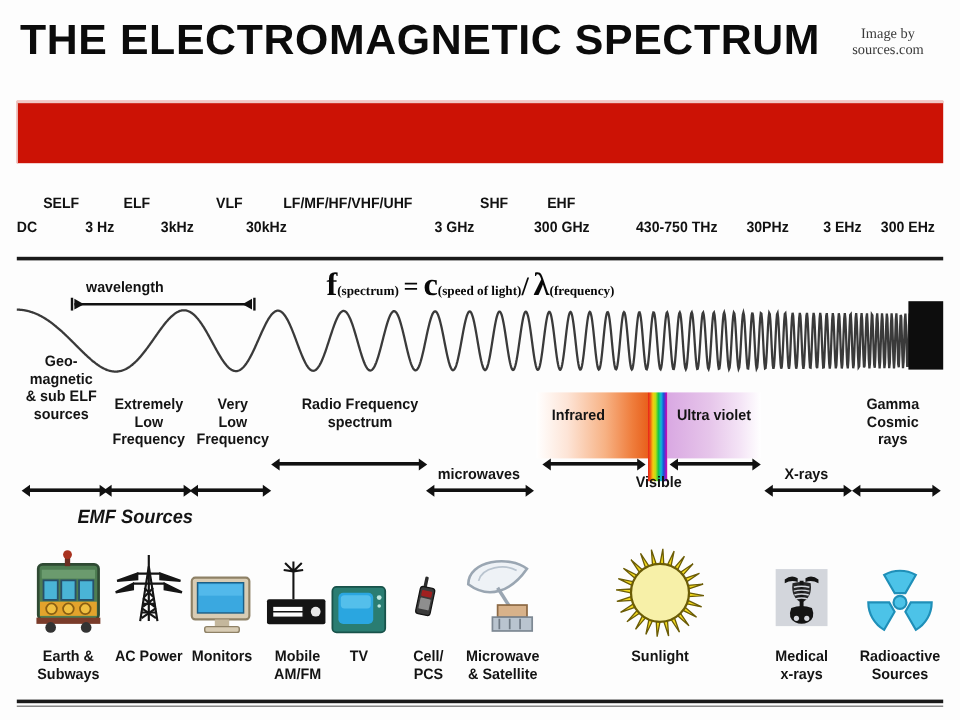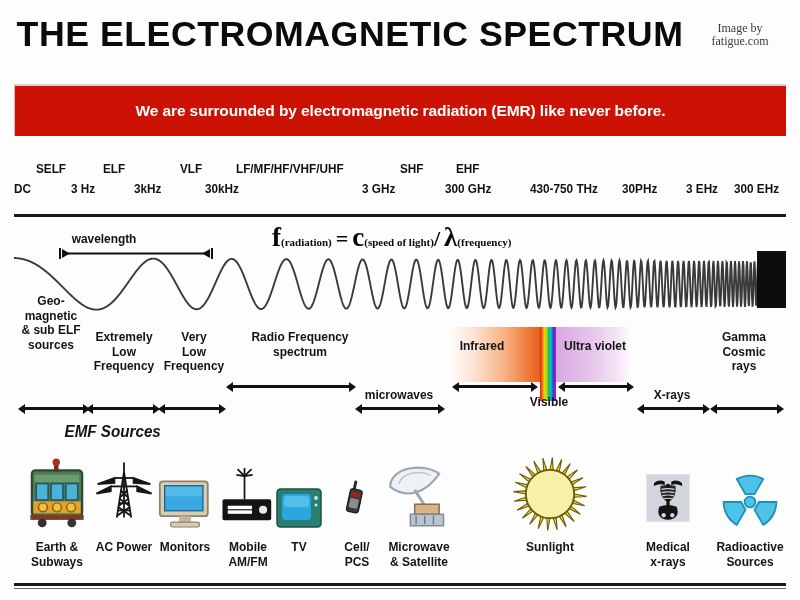--- a/index.html
+++ b/index.html
@@ -144,25 +144,24 @@
   }
 </style>
 </head>
 <body>
 
 <div class="page">
 
   <div class="title">THE ELECTROMAGNETIC SPECTRUM</div>
   <div class="attribution">
     <div>Image by</div>
-    <div>fatigue.com</div>
+    <div>sources.com</div>
   </div>
 
   <div class="banner">
-    <div class="banner-main">We are surrounded by electromagnetic radiation (EMR) like never before.</div>
   </div>
 
   <div class="scale">
       <div class="scale-band" style="left: 36px;">SELF</div>
       <div class="scale-band" style="left: 103px;">ELF</div>
       <div class="scale-band" style="left: 180px;">VLF</div>
       <div class="scale-band" style="left: 236px;">LF/MF/HF/VHF/UHF</div>
       <div class="scale-band" style="left: 400px;">SHF</div>
       <div class="scale-band" style="left: 456px;">EHF</div>
       <div class="scale-freq" style="left: 14px;">DC</div>
@@ -181,21 +180,21 @@
   <div class="wavebox">
     <div class="wl-label">wavelength</div>
     <svg class="wl-arrow" viewBox="0 0 156 11">
       <line x1="2" y1="0" x2="2" y2="11" stroke="#111" stroke-width="2"></line>
       <line x1="154" y1="0" x2="154" y2="11" stroke="#111" stroke-width="2"></line>
       <line x1="4" y1="5.5" x2="152" y2="5.5" stroke="#111" stroke-width="2"></line>
       <polygon points="4,1 12,5.5 4,10" fill="#111"></polygon>
       <polygon points="152,1 144,5.5 152,10" fill="#111"></polygon>
     </svg>
     <div class="formula">
-      <span class="big">f</span><span class="sm">(radiation)</span>
+      <span class="big">f</span><span class="sm">(spectrum)</span>
       <span class="eq">=</span>
       <span class="big">c</span><span class="sm">(speed of light)</span><span class="eq">/</span>
       <span class="big">λ</span><span class="sm">(frequency)</span>
     </div>
     <svg id="wave-svg" width="800" height="110" viewBox="0 0 800 110" style="position:absolute;left:0;top:0">
         <polyline points="14.0,40.00 14.5,40.01 15.0,40.03 15.5,40.05 16.0,40.08 16.5,40.12 17.0,40.16 17.5,40.20 18.0,40.26 18.5,40.32 19.0,40.38 19.5,40.46 20.0,40.53 20.5,40.62 21.0,40.71 21.5,40.81 22.0,40.91 22.5,41.02 23.0,41.14 23.5,41.26 24.0,41.39 24.5,41.53 25.0,41.67 25.5,41.82 26.0,41.97 26.5,42.14 27.0,42.31 27.5,42.48 28.0,42.66 28.5,42.85 29.0,43.05 29.5,43.25 30.0,43.46 30.5,43.67 31.0,43.90 31.5,44.12 32.0,44.36 32.5,44.60 33.0,44.85 33.5,45.10 34.0,45.37 34.5,45.63 35.0,45.91 35.5,46.19 36.0,46.47 36.5,46.77 37.0,47.07 37.5,47.37 38.0,47.68 38.5,48.00 39.0,48.33 39.5,48.66 40.0,48.99 40.5,49.34 41.0,49.68 41.5,50.04 42.0,50.40 42.5,50.76 43.0,51.13 43.5,51.51 44.0,51.89 44.5,52.28 45.0,52.67 45.5,53.07 46.0,53.48 46.5,53.88 47.0,54.30 47.5,54.72 48.0,55.14 48.5,55.57 49.0,56.00 49.5,56.43 50.0,56.88 50.5,57.32 51.0,57.77 51.5,58.22 52.0,58.68 52.5,59.14 53.0,59.60 53.5,60.07 54.0,60.54 54.5,61.02 55.0,61.49 55.5,61.97 56.0,62.45 56.5,62.94 57.0,63.43 57.5,63.92 58.0,64.41 58.5,64.90 59.0,65.40 59.5,65.89 60.0,66.39 60.5,66.89 61.0,67.39 61.5,67.89 62.0,68.39 62.5,68.89 63.0,69.39 63.5,69.89 64.0,70.40 64.5,70.90 65.0,71.40 65.5,71.90 66.0,72.39 66.5,72.89 67.0,73.39 67.5,73.88 68.0,74.37 68.5,74.86 69.0,75.35 69.5,75.84 70.0,76.32 70.5,76.80 71.0,77.27 71.5,77.75 72.0,78.21 72.5,78.68 73.0,79.14 73.5,79.60 74.0,80.05 74.5,80.49 75.0,80.93 75.5,81.37 76.0,81.80 76.5,82.22 77.0,82.64 77.5,83.05 78.0,83.46 78.5,83.86 79.0,84.25 79.5,84.63 80.0,85.01 80.5,85.37 81.0,85.73 81.5,86.08 82.0,86.43 82.5,86.76 83.0,87.09 83.5,87.40 84.0,87.71 84.5,88.01 85.0,88.29 85.5,88.57 86.0,88.83 86.5,89.09 87.0,89.33 87.5,89.57 88.0,89.79 88.5,90.00 89.0,90.20 89.5,90.39 90.0,90.56 90.5,90.72 91.0,90.88 91.5,91.01 92.0,91.14 92.5,91.25 93.0,91.35 93.5,91.43 94.0,91.51 94.5,91.56 95.0,91.61 95.5,91.64 96.0,91.66 96.5,91.66 97.0,91.65 97.5,91.62 98.0,91.58 98.5,91.53 99.0,91.46 99.5,91.37 100.0,91.27 100.5,91.16 101.0,91.03 101.5,90.89 102.0,90.73 102.5,90.55 103.0,90.36 103.5,90.16 104.0,89.94 104.5,89.71 105.0,89.46 105.5,89.19 106.0,88.92 106.5,88.62 107.0,88.31 107.5,87.99 108.0,87.65 108.5,87.30 109.0,86.93 109.5,86.55 110.0,86.16 110.5,85.75 111.0,85.33 111.5,84.89 112.0,84.44 112.5,83.98 113.0,83.50 113.5,83.01 114.0,82.51 114.5,81.99 115.0,81.47 115.5,80.93 116.0,80.38 116.5,79.82 117.0,79.25 117.5,78.66 118.0,78.07 118.5,77.47 119.0,76.85 119.5,76.23 120.0,75.60 120.5,74.96 121.0,74.31 121.5,73.66 122.0,72.99 122.5,72.32 123.0,71.65 123.5,70.97 124.0,70.28 124.5,69.59 125.0,68.89 125.5,68.19 126.0,67.48 126.5,66.78 127.0,66.07 127.5,65.36 128.0,64.64 128.5,63.93 129.0,63.22 129.5,62.50 130.0,61.79 130.5,61.08 131.0,60.37 131.5,59.66 132.0,58.96 132.5,58.26 133.0,57.57 133.5,56.88 134.0,56.20 134.5,55.52 135.0,54.85 135.5,54.19 136.0,53.53 136.5,52.89 137.0,52.25 137.5,51.63 138.0,51.01 138.5,50.41 139.0,49.82 139.5,49.24 140.0,48.68 140.5,48.13 141.0,47.60 141.5,47.08 142.0,46.57 142.5,46.08 143.0,45.61 143.5,45.16 144.0,44.73 144.5,44.31 145.0,43.91 145.5,43.54 146.0,43.18 146.5,42.84 147.0,42.53 147.5,42.24 148.0,41.97 148.5,41.72 149.0,41.49 149.5,41.29 150.0,41.12 150.5,40.96 151.0,40.84 151.5,40.73 152.0,40.66 152.5,40.60 153.0,40.58 153.5,40.58 154.0,40.60 154.5,40.66 155.0,40.74 155.5,40.84 156.0,40.98 156.5,41.14 157.0,41.33 157.5,41.54 158.0,41.78 158.5,42.05 159.0,42.35 159.5,42.67 160.0,43.02 160.5,43.39 161.0,43.79 161.5,44.22 162.0,44.67 162.5,45.15 163.0,45.66 163.5,46.19 164.0,46.74 164.5,47.31 165.0,47.91 165.5,48.54 166.0,49.18 166.5,49.85 167.0,50.53 167.5,51.24 168.0,51.97 168.5,52.72 169.0,53.48 169.5,54.26 170.0,55.06 170.5,55.87 171.0,56.70 171.5,57.54 172.0,58.40 172.5,59.27 173.0,60.14 173.5,61.03 174.0,61.93 174.5,62.83 175.0,63.74 175.5,64.66 176.0,65.58 176.5,66.50 177.0,67.42 177.5,68.35 178.0,69.27 178.5,70.19 179.0,71.11 179.5,72.03 180.0,72.93 180.5,73.83 181.0,74.73 181.5,75.61 182.0,76.48 182.5,77.34 183.0,78.18 183.5,79.01 184.0,79.82 184.5,80.62 185.0,81.39 185.5,82.15 186.0,82.88 186.5,83.59 187.0,84.28 187.5,84.94 188.0,85.57 188.5,86.18 189.0,86.76 189.5,87.30 190.0,87.82 190.5,88.30 191.0,88.75 191.5,89.16 192.0,89.54 192.5,89.89 193.0,90.19 193.5,90.46 194.0,90.69 194.5,90.88 195.0,91.04 195.5,91.15 196.0,91.22 196.5,91.25 197.0,91.23 197.5,91.18 198.0,91.08 198.5,90.94 199.0,90.76 199.5,90.53 200.0,90.26 200.5,89.95 201.0,89.60 201.5,89.21 202.0,88.77 202.5,88.29 203.0,87.78 203.5,87.22 204.0,86.62 204.5,85.99 205.0,85.31 205.5,84.60 206.0,83.85 206.5,83.07 207.0,82.26 207.5,81.41 208.0,80.53 208.5,79.63 209.0,78.69 209.5,77.73 210.0,76.74 210.5,75.73 211.0,74.70 211.5,73.65 212.0,72.58 212.5,71.50 213.0,70.40 213.5,69.29 214.0,68.17 214.5,67.05 215.0,65.92 215.5,64.78 216.0,63.65 216.5,62.52 217.0,61.39 217.5,60.27 218.0,59.15 218.5,58.05 219.0,56.97 219.5,55.90 220.0,54.84 220.5,53.81 221.0,52.81 221.5,51.83 222.0,50.87 222.5,49.95 223.0,49.06 223.5,48.21 224.0,47.39 224.5,46.62 225.0,45.88 225.5,45.19 226.0,44.54 226.5,43.94 227.0,43.39 227.5,42.89 228.0,42.45 228.5,42.06 229.0,41.72 229.5,41.44 230.0,41.21 230.5,41.05 231.0,40.94 231.5,40.90 232.0,40.92 232.5,40.99 233.0,41.13 233.5,41.33 234.0,41.59 234.5,41.92 235.0,42.30 235.5,42.75 236.0,43.25 236.5,43.82 237.0,44.44 237.5,45.12 238.0,45.86 238.5,46.65 239.0,47.49 239.5,48.39 240.0,49.33 240.5,50.32 241.0,51.36 241.5,52.43 242.0,53.55 242.5,54.70 243.0,55.89 243.5,57.11 244.0,58.35 244.5,59.62 245.0,60.92 245.5,62.22 246.0,63.55 246.5,64.88 247.0,66.22 247.5,67.56 248.0,68.90 248.5,70.24 249.0,71.57 249.5,72.88 250.0,74.18 250.5,75.46 251.0,76.71 251.5,77.93 252.0,79.12 252.5,80.27 253.0,81.39 253.5,82.45 254.0,83.47 254.5,84.44 255.0,85.36 255.5,86.21 256.0,87.00 256.5,87.73 257.0,88.39 257.5,88.99 258.0,89.50 258.5,89.95 259.0,90.32 259.5,90.60 260.0,90.81 260.5,90.94 261.0,90.98 261.5,90.94 262.0,90.82 262.5,90.61 263.0,90.31 263.5,89.94 264.0,89.48 264.5,88.93 265.0,88.31 265.5,87.61 266.0,86.83 266.5,85.97 267.0,85.04 267.5,84.04 268.0,82.97 268.5,81.84 269.0,80.64 269.5,79.39 270.0,78.09 270.5,76.74 271.0,75.35 271.5,73.92 272.0,72.45 272.5,70.96 273.0,69.44 273.5,67.91 274.0,66.37 274.5,64.82 275.0,63.27 275.5,61.73 276.0,60.20 276.5,58.69 277.0,57.20 277.5,55.75 278.0,54.33 278.5,52.96 279.0,51.63 279.5,50.36 280.0,49.16 280.5,48.01 281.0,46.94 281.5,45.95 282.0,45.04 282.5,44.21 283.0,43.48 283.5,42.84 284.0,42.29 284.5,41.85 285.0,41.51 285.5,41.27 286.0,41.15 286.5,41.13 287.0,41.22 287.5,41.43 288.0,41.74 288.5,42.16 289.0,42.69 289.5,43.33 290.0,44.08 290.5,44.93 291.0,45.87 291.5,46.92 292.0,48.05 292.5,49.27 293.0,50.58 293.5,51.96 294.0,53.41 294.5,54.92 295.0,56.50 295.5,58.12 296.0,59.79 296.5,61.49 297.0,63.21 297.5,64.96 298.0,66.71 298.5,68.47 299.0,70.22 299.5,71.95 300.0,73.65 300.5,75.32 301.0,76.95 301.5,78.53 302.0,80.04 302.5,81.48 303.0,82.85 303.5,84.13 304.0,85.31 304.5,86.40 305.0,87.38 305.5,88.24 306.0,88.99 306.5,89.61 307.0,90.10 307.5,90.47 308.0,90.69 308.5,90.78 309.0,90.73 309.5,90.54 310.0,90.21 310.5,89.74 311.0,89.14 311.5,88.39 312.0,87.52 312.5,86.52 313.0,85.39 313.5,84.15 314.0,82.80 314.5,81.34 315.0,79.78 315.5,78.14 316.0,76.42 316.5,74.64 317.0,72.79 317.5,70.90 318.0,68.98 318.5,67.03 319.0,65.06 319.5,63.10 320.0,61.16 320.5,59.24 321.0,57.35 321.5,55.52 322.0,53.75 322.5,52.06 323.0,50.45 323.5,48.95 324.0,47.55 324.5,46.27 325.0,45.12 325.5,44.10 326.0,43.24 326.5,42.52 327.0,41.97 327.5,41.58 328.0,41.35 328.5,41.30 329.0,41.42 329.5,41.71 330.0,42.18 330.5,42.82 331.0,43.62 331.5,44.59 332.0,45.71 332.5,46.99 333.0,48.41 333.5,49.96 334.0,51.63 334.5,53.41 335.0,55.29 335.5,57.26 336.0,59.30 336.5,61.39 337.0,63.53 337.5,65.69 338.0,67.86 338.5,70.02 339.0,72.15 339.5,74.24 340.0,76.27 340.5,78.22 341.0,80.08 341.5,81.84 342.0,83.47 342.5,84.96 343.0,86.30 343.5,87.48 344.0,88.49 344.5,89.31 345.0,89.94 345.5,90.37 346.0,90.59 346.5,90.61 347.0,90.42 347.5,90.02 348.0,89.41 348.5,88.60 349.0,87.59 349.5,86.38 350.0,85.00 350.5,83.44 351.0,81.72 351.5,79.86 352.0,77.87 352.5,75.77 353.0,73.57 353.5,71.30 354.0,68.97 354.5,66.61 355.0,64.24 355.5,61.88 356.0,59.55 356.5,57.28 357.0,55.08 357.5,52.98 358.0,51.00 358.5,49.16 359.0,47.48 359.5,45.98 360.0,44.67 360.5,43.57 361.0,42.68 361.5,42.03 362.0,41.61 362.5,41.44 363.0,41.52 363.5,41.85 364.0,42.43 364.5,43.25 365.0,44.31 365.5,45.60 366.0,47.10 366.5,48.81 367.0,50.70 367.5,52.77 368.0,54.97 368.5,57.31 369.0,59.74 369.5,62.25 370.0,64.81 370.5,67.38 371.0,69.95 371.5,72.48 372.0,74.94 372.5,77.31 373.0,79.55 373.5,81.65 374.0,83.58 374.5,85.31 375.0,86.82 375.5,88.09 376.0,89.10 376.5,89.85 377.0,90.32 377.5,90.50 378.0,90.39 378.5,89.98 379.0,89.28 379.5,88.30 380.0,87.05 380.5,85.53 381.0,83.77 381.5,81.78 382.0,79.60 382.5,77.23 383.0,74.72 383.5,72.09 384.0,69.38 384.5,66.61 385.0,63.83 385.5,61.07 386.0,58.37 386.5,55.77 387.0,53.29 387.5,50.97 388.0,48.85 388.5,46.95 389.0,45.30 389.5,43.93 390.0,42.86 390.5,42.10 391.0,41.66 391.5,41.57 392.0,41.81 392.5,42.39 393.0,43.30 393.5,44.54 394.0,46.09 394.5,47.92 395.0,50.02 395.5,52.36 396.0,54.90 396.5,57.61 397.0,60.45 397.5,63.38 398.0,66.35 398.5,69.33 399.0,72.26 399.5,75.11 400.0,77.83 400.5,80.37 401.0,82.70 401.5,84.78 402.0,86.57 402.5,88.04 403.0,89.18 403.5,89.95 404.0,90.34 404.5,90.34 405.0,89.96 405.5,89.19 406.0,88.04 406.5,86.52 407.0,84.67 407.5,82.51 408.0,80.06 408.5,77.38 409.0,74.50 409.5,71.47 410.0,68.33 410.5,65.15 411.0,61.98 411.5,58.87 412.0,55.87 412.5,53.04 413.0,50.43 413.5,48.09 414.0,46.06 414.5,44.38 415.0,43.08 415.5,42.19 416.0,41.73 416.5,41.70 417.0,42.13 417.5,42.99 418.0,44.28 418.5,45.97 419.0,48.04 419.5,50.46 420.0,53.18 420.5,56.14 421.0,59.30 421.5,62.60 422.0,65.97 422.5,69.36 423.0,72.68 423.5,75.88 424.0,78.90 424.5,81.66 425.0,84.13 425.5,86.23 426.0,87.93 426.5,89.19 427.0,89.99 427.5,90.29 428.0,90.09 428.5,89.40 429.0,88.21 429.5,86.56 430.0,84.47 430.5,81.98 431.0,79.15 431.5,76.03 432.0,72.68 432.5,69.18 433.0,65.61 433.5,62.03 434.0,58.53 434.5,55.19 435.0,52.08 435.5,49.27 436.0,46.83 436.5,44.82 437.0,43.28 437.5,42.26 438.0,41.79 438.5,41.87 439.0,42.51 439.5,43.70 440.0,45.42 440.5,47.63 441.0,50.28 441.5,53.31 442.0,56.65 442.5,60.23 443.0,63.96 443.5,67.75 444.0,71.50 444.5,75.13 445.0,78.54 445.5,81.64 446.0,84.37 446.5,86.63 447.0,88.38 447.5,89.56 448.0,90.15 448.5,90.11 449.0,89.45 449.5,88.17 450.0,86.31 450.5,83.92 451.0,81.04 451.5,77.75 452.0,74.14 452.5,70.31 453.0,66.34 453.5,62.36 454.0,58.47 454.5,54.77 455.0,51.38 455.5,48.38 456.0,45.87 456.5,43.92 457.0,42.58 457.5,41.91 458.0,41.93 458.5,42.63 459.0,44.01 459.5,46.04 460.0,48.65 460.5,51.78 461.0,55.34 461.5,59.22 462.0,63.31 462.5,67.50 463.0,71.65 463.5,75.64 464.0,79.34 464.5,82.65 465.0,85.45 465.5,87.66 466.0,89.19 466.5,90.00 467.0,90.06 467.5,89.36 468.0,87.91 468.5,85.76 469.0,82.96 469.5,79.61 470.0,75.80 470.5,71.67 471.0,67.34 471.5,62.95 472.0,58.65 472.5,54.59 473.0,50.90 473.5,47.72 474.0,45.14 474.5,43.28 475.0,42.19 475.5,41.92 476.0,42.48 476.5,43.87 477.0,46.04 477.5,48.92 478.0,52.42 478.5,56.41 479.0,60.75 479.5,65.29 480.0,69.87 480.5,74.32 481.0,78.48 481.5,82.19 482.0,85.30 482.5,87.71 483.0,89.30 483.5,90.02 484.0,89.83 484.5,88.74 485.0,86.76 485.5,83.99 486.0,80.51 486.5,76.45 487.0,71.98 487.5,67.26 488.0,62.47 488.5,57.82 489.0,53.48 489.5,49.63 490.0,46.44 490.5,44.04 491.0,42.52 491.5,41.97 492.0,42.41 492.5,43.84 493.0,46.19 493.5,49.38 494.0,53.29 494.5,57.74 495.0,62.56 495.5,67.54 496.0,72.46 496.5,77.12 497.0,81.30 497.5,84.82 498.0,87.52 498.5,89.27 499.0,89.98 499.5,89.62 500.0,88.20 500.5,85.76 501.0,82.42 501.5,78.31 502.0,73.63 502.5,68.58 503.0,63.40 503.5,58.33 504.0,53.60 504.5,49.45 505.0,46.08 505.5,43.66 506.0,42.30 506.5,42.09 507.0,43.04 507.5,45.12 508.0,48.24 508.5,52.24 509.0,56.93 509.5,62.09 510.0,67.46 510.5,72.77 511.0,77.75 511.5,82.14 512.0,85.71 512.5,88.27 513.0,89.68 513.5,89.86 514.0,88.78 514.5,86.50 515.0,83.12 515.5,78.82 516.0,73.82 516.5,68.39 517.0,62.81 517.5,57.39 518.0,52.43 518.5,48.21 519.0,44.96 519.5,42.88 520.0,42.09 520.5,42.65 521.0,44.53 521.5,47.64 522.0,51.81 522.5,56.81 523.0,62.35 523.5,68.12 524.0,73.78 524.5,79.00 525.0,83.46 525.5,86.89 526.0,89.08 526.5,89.88 527.0,89.24 527.5,87.19 528.0,83.84 528.5,79.38 529.0,74.08 529.5,68.26 530.0,62.29 530.5,56.54 531.0,51.37 531.5,47.12 532.0,44.06 532.5,42.41 533.0,42.27 533.5,43.68 534.0,46.55 534.5,50.70 535.0,55.87 535.5,61.73 536.0,67.88 536.5,73.93 537.0,79.45 537.5,84.08 538.0,87.49 538.5,89.43 539.0,89.76 539.5,88.44 540.0,85.56 540.5,81.30 541.0,75.95 541.5,69.88 542.0,63.53 542.5,57.33 543.0,51.74 543.5,47.17 544.0,43.96 544.5,42.35 545.0,42.48 545.5,44.35 546.0,47.84 546.5,52.69 547.0,58.55 547.5,65.00 548.0,71.53 548.5,77.66 549.0,82.91 549.5,86.86 550.0,89.21 550.5,89.74 551.0,88.42 551.5,85.32 552.0,80.68 552.5,74.86 553.0,68.31 553.5,61.56 554.0,55.15 554.5,49.61 555.0,45.40 555.5,42.88 556.0,42.27 556.5,43.64 557.0,46.88 557.5,51.75 558.0,57.83 558.5,64.62 559.0,71.55 559.5,78.02 560.0,83.46 560.5,87.40 561.0,89.47 561.5,89.49 562.0,87.42 562.5,83.45 563.0,77.90 563.5,71.27 564.0,64.15 564.5,57.18 565.0,51.00 565.5,46.18 566.0,43.18 566.5,42.29 567.0,43.62 567.5,47.05 568.0,52.27 568.5,58.82 569.0,66.06 569.5,73.32 570.0,79.89 570.5,85.13 571.0,88.51 571.5,89.70 572.0,88.55 572.5,85.17 573.0,79.86 573.5,73.15 574.0,65.71 574.5,58.28 575.0,51.61 575.5,46.41 576.0,43.20 576.5,42.35 577.0,43.96 577.5,47.88 578.0,53.71 578.5,60.86 579.0,68.57 579.5,76.03 580.0,82.43 580.5,87.06 581.0,89.42 581.5,89.23 582.0,86.48 582.5,81.47 583.0,74.72 583.5,66.98 584.0,59.12 584.5,52.01 585.0,46.47 585.5,43.15 586.0,42.44 586.5,44.44 587.0,48.96 587.5,55.46 588.0,63.22 588.5,71.33 589.0,78.82 589.5,84.81 590.0,88.56 590.5,89.59 591.0,87.78 591.5,83.31 592.0,76.71 592.5,68.77 593.0,60.47 593.5,52.84 594.0,46.84 594.5,43.23 595.0,42.49 595.5,44.74 596.0,49.71 596.5,56.79 597.0,65.07 597.5,73.49 598.0,80.96 598.5,86.48 599.0,89.31 599.5,89.05 600.0,85.72 600.5,79.73 601.0,71.87 601.5,63.20 602.0,54.89 602.5,48.09 603.0,43.73 603.5,42.45 604.0,44.45 604.5,49.47 605.0,56.84 605.5,65.51 606.0,74.28 606.5,81.89 607.0,87.22 607.5,89.50 608.0,88.36 608.5,83.96 609.0,76.90 609.5,68.21 610.0,59.17 610.5,51.13 611.0,45.31 611.5,42.60 612.0,43.43 612.5,47.72 613.0,54.82 613.5,63.67 614.0,72.89 614.5,81.07 615.0,86.90 615.5,89.45 616.0,88.29 616.5,83.57 617.0,76.02 617.5,66.84 618.0,57.50 618.5,49.53 619.0,44.23 619.5,42.50 620.0,44.67 620.5,50.38 621.0,58.73 621.5,68.32 622.0,77.54 622.5,84.82 623.0,88.90 623.5,89.05 624.0,85.22 624.5,78.04 625.0,68.74 625.5,58.94 626.0,50.36 626.5,44.53 627.0,42.53 627.5,44.73 628.0,50.78 628.5,59.60 629.0,69.61 629.5,78.98 630.0,85.98 630.5,89.30 631.0,88.28 631.5,83.08 632.0,74.65 632.5,64.57 633.0,54.73 633.5,47.03 634.0,42.96 634.5,43.34 635.0,48.13 635.5,56.42 636.0,66.62 636.5,76.72 637.0,84.71 637.5,88.98 638.0,88.65 638.5,83.74 639.0,75.22 639.5,64.79 640.0,54.59 640.5,46.72 641.0,42.83 641.5,43.76 642.0,49.36 642.5,58.48 643.0,69.22 643.5,79.30 644.0,86.55 644.5,89.39 645.0,87.17 645.5,80.34 646.0,70.35 646.5,59.39 647.0,49.86 647.5,43.89 648.0,42.86 648.5,47.03 649.0,55.50 649.5,66.37 650.0,77.18 650.5,85.45 651.0,89.25 651.5,87.66 652.0,81.01 652.5,70.82 653.0,59.47 653.5,49.64 654.0,43.70 654.5,43.08 655.0,47.99 655.5,57.27 656.0,68.70 656.5,79.50 657.0,87.00 657.5,89.31 658.0,85.83 658.5,77.38 659.0,66.05 659.5,54.68 660.0,46.16 660.5,42.69 661.0,45.20 661.5,53.10 662.0,64.36 662.5,76.08 663.0,85.18 663.5,89.23 664.0,87.14 664.5,79.39 665.0,68.04 665.5,56.11 666.0,46.84 666.5,42.76 667.0,45.04 667.5,53.10 668.0,64.75 668.5,76.77 669.0,85.81 669.5,89.29 670.0,86.19 670.5,77.34 671.0,65.23 671.5,53.31 672.0,45.03 672.5,42.83 673.0,47.38 673.5,57.41 674.0,70.00 674.5,81.43 675.0,88.29 675.5,88.47 676.0,81.88 676.5,70.46 677.0,57.65 677.5,47.38 678.0,42.81 678.5,45.42 679.0,54.44 679.5,67.10 680.0,79.44 680.5,87.55 681.0,88.84 681.5,82.82 682.0,71.39 682.5,58.19 683.0,47.49 683.5,42.82 684.0,45.74 684.5,55.36 685.0,68.53 685.5,80.88 686.0,88.27 686.5,88.17 687.0,80.56 687.5,67.97 688.0,54.67 688.5,45.25 689.0,42.99 689.5,48.73 690.0,60.52 690.5,74.27 691.0,85.12 691.5,89.20 692.0,85.00 692.5,73.97 693.0,60.03 693.5,48.23 694.0,42.89 694.5,46.01 695.0,56.52 695.5,70.56 696.0,82.94 696.5,88.99 697.0,86.40 697.5,76.07 698.0,61.89 698.5,49.25 699.0,43.03 699.5,45.67 700.0,56.23 700.5,70.63 701.0,83.24 701.5,89.07 702.0,85.75 702.5,74.54 703.0,59.88 703.5,47.66 704.0,42.85 704.5,47.47 705.0,59.69 705.5,74.54 706.0,85.89 706.5,88.97 707.0,82.45 707.5,69.00 708.0,54.24 708.5,44.46 709.0,43.86 709.5,52.77 710.0,67.42 710.5,81.48 711.0,88.82 711.5,86.15 712.0,74.59 712.5,59.20 713.0,46.80 713.5,42.99 714.0,49.53 714.5,63.55 715.0,78.71 715.5,88.09 716.0,87.33 716.5,76.70 717.0,61.08 717.5,47.72 718.0,42.93 718.5,49.02 719.0,63.18 719.5,78.72 720.0,88.19 720.5,86.98 721.0,75.59 721.5,59.51 722.0,46.57 722.5,43.17 723.0,51.07 723.5,66.41 724.0,81.57 724.5,88.94 725.0,84.73 725.5,70.99 726.0,54.68 726.5,44.14 727.0,44.87 727.5,56.55 728.0,73.19 728.5,86.10 729.0,88.43 729.5,78.89 730.0,62.47 730.5,47.90 731.0,43.04 731.5,50.59 732.0,66.53 732.5,82.21 733.0,89.02 733.5,83.13 734.0,67.72 734.5,51.32 735.0,43.12 735.5,47.80 736.0,62.80 736.5,79.66 737.0,88.73 737.5,84.73 738.0,69.89 738.5,52.76 739.0,43.33 739.5,47.21 740.0,62.19 740.5,79.47 741.0,88.74 741.5,84.39 742.0,68.94 742.5,51.68 743.0,43.11 743.5,48.55 744.0,64.73 744.5,81.73 745.0,88.98 745.5,81.88 746.0,64.78 746.5,48.42 747.0,43.19 747.5,52.51 748.0,70.50 748.5,85.62 749.0,88.06 749.5,76.13 750.0,57.55 750.5,44.49 751.0,45.64 751.5,60.33 752.0,78.84 752.5,88.75 753.0,83.32 753.5,66.12 754.0,48.81 754.5,43.25 755.0,53.36 755.5,72.25 756.0,86.82 756.5,86.84 757.0,72.20 757.5,53.15 758.0,43.20 758.5,49.51 759.0,67.68 759.5,84.67 760.0,88.14 760.5,75.48 761.0,55.85 761.5,43.66 762.0,47.99 762.5,65.73 763.0,83.70 763.5,88.40 764.0,76.18 764.5,56.21 765.0,43.67 765.5,48.24 766.0,66.52 766.5,84.42 767.0,88.01 767.5,74.37 768.0,54.12 768.5,43.23 769.0,50.42 769.5,70.07 770.0,86.48" fill="none" stroke="#3a3a3a" stroke-width="1.9"></polyline>
       </svg>
   </div>
   <div class="blackblock"></div>
 

